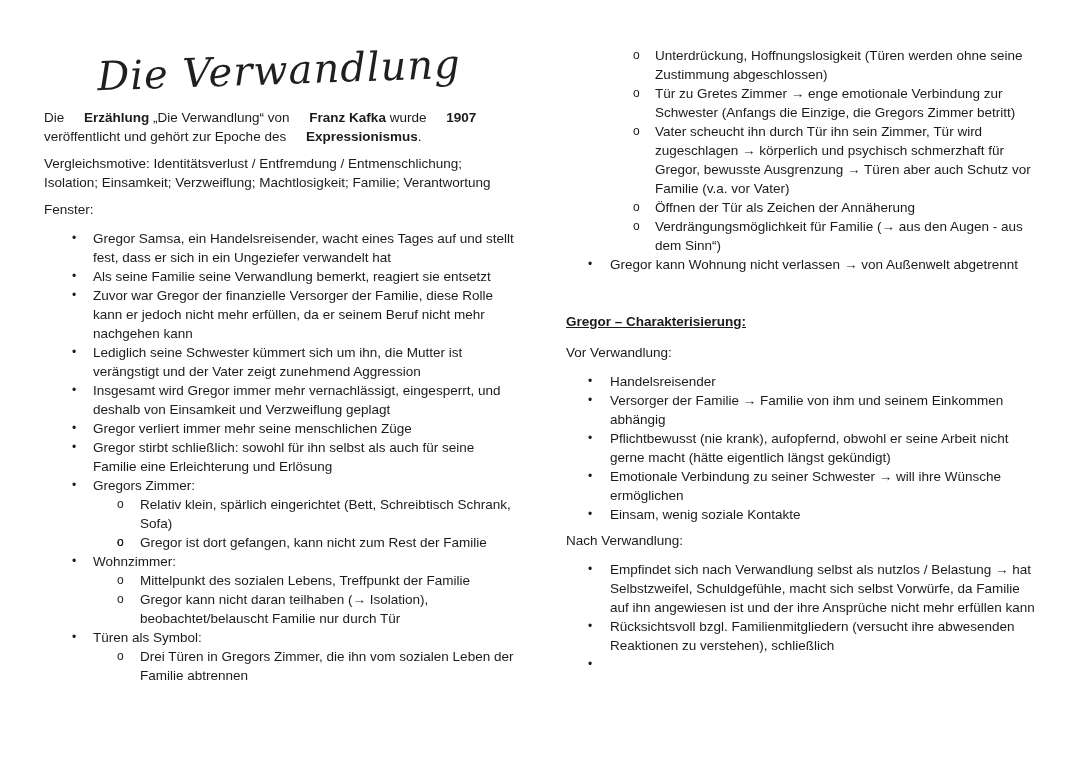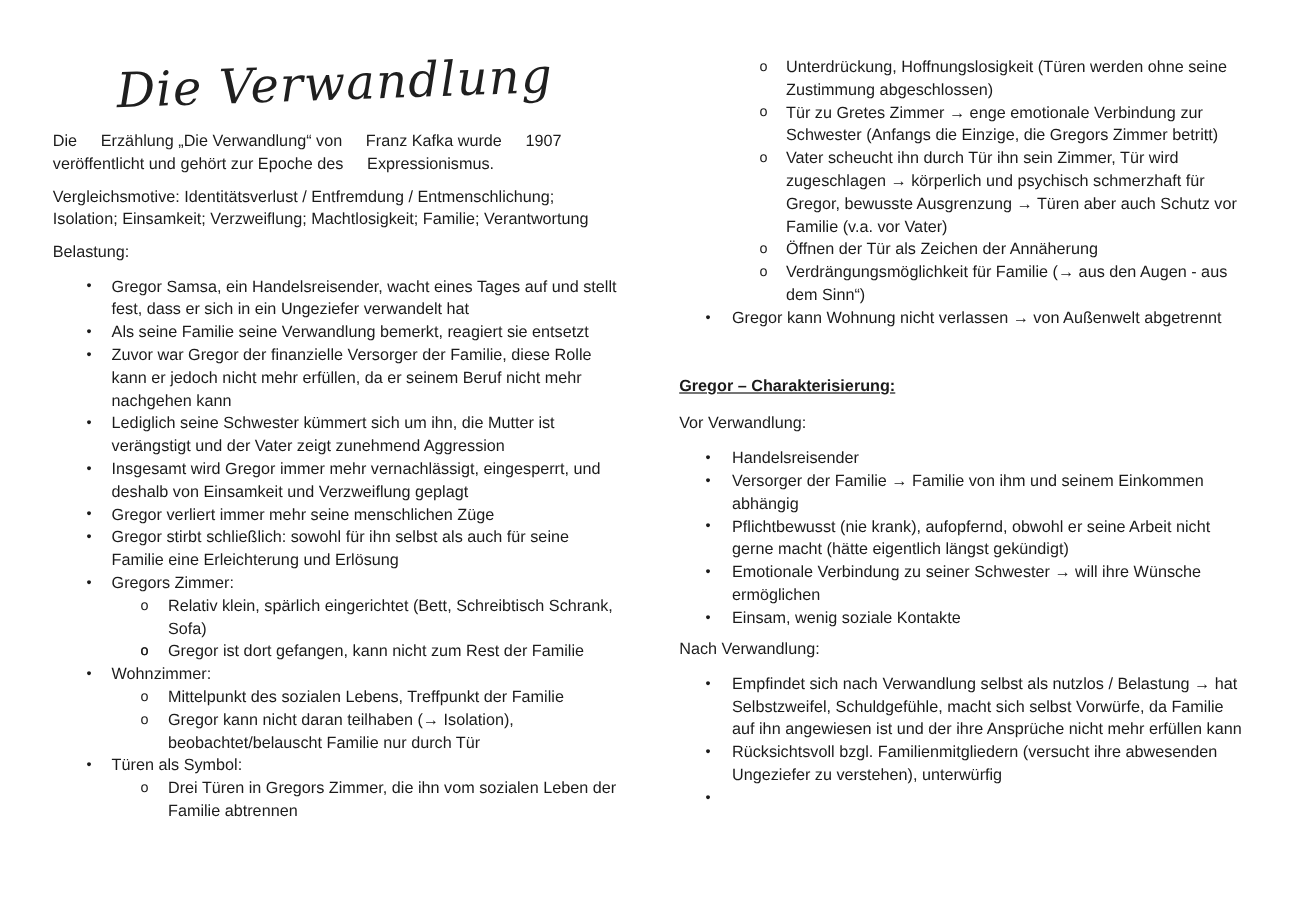--- a/index.html
+++ b/index.html
@@ -16,21 +16,21 @@
   .title {
     font-family:"DejaVu Serif","Liberation Serif",serif;
     font-style:italic; font-size:40px; line-height:48px;
     text-align:center; letter-spacing:1px; color:#1f1f1f;
     transform:rotate(-2deg); margin:0 0 10px 0; height:52px;
   }
 
   .para { margin:0 0 8px 0; }
   .label-para { margin:0 0 10px 0; }
   .u { }
-  b, .bold { font-weight:normal;padding-left:16px; }
+  b, .bold { font-weight:bold;padding-left:16px; }
 
   .heading-b { font-weight:bold; margin:17px 0 12px 0; }
   .mt-lg { margin-top:38px;text-decoration:underline; }
   .mt-sm { margin-top:7px; }
 
   .list { margin:0; }
   .gap-after { margin-bottom:0; }
   .li { position:relative; }
   .bullet { position:absolute; top:0; }
   .l1 { padding-left:49px; }
@@ -49,21 +49,21 @@
 <div class="page">
   <div class="columns">
 
     <div class="col col-left">
       <div class="title">Die Verwandlung</div>
 
       <p class="para"><span>Die </span><b>Erzählung</b><span> „Die Verwandlung“ von </span><b>Franz Kafka</b><span> wurde </span><b>1907</b><span> veröffentlicht und gehört zur Epoche des </span><b>Expressionismus</b><span>.</span></p>
 
       <p class="para"><span class="u">Vergleichsmotive:</span><span> Identitätsverlust / Entfremdung / Entmenschlichung; Isolation; Einsamkeit; Verzweiflung; Machtlosigkeit; Familie; Verantwortung</span></p>
 
-      <p class="label-para"><span class="u">Belastung:</span></p>
+      <p class="label-para"><span class="u">Fenster:</span></p>
 
       <div class="list gap-after">
           <div class="li l1"><span class="bullet">•</span><span class="">Gregor Samsa, ein Handelsreisender, wacht eines Tages auf und stellt fest, dass er sich in ein Ungeziefer verwandelt hat</span></div>
           <div class="li l1"><span class="bullet">•</span><span class="">Als seine Familie seine Verwandlung bemerkt, reagiert sie entsetzt</span></div>
           <div class="li l1"><span class="bullet">•</span><span class="">Zuvor war Gregor der finanzielle Versorger der Familie, diese Rolle kann er jedoch nicht mehr erfüllen, da er seinem Beruf nicht mehr nachgehen kann</span></div>
           <div class="li l1"><span class="bullet">•</span><span class="">Lediglich seine Schwester kümmert sich um ihn, die Mutter ist verängstigt und der Vater zeigt zunehmend Aggression</span></div>
           <div class="li l1"><span class="bullet">•</span><span class="">Insgesamt wird Gregor immer mehr vernachlässigt, eingesperrt, und deshalb von Einsamkeit und Verzweiflung geplagt</span></div>
           <div class="li l1"><span class="bullet">•</span><span class="">Gregor verliert immer mehr seine menschlichen Züge</span></div>
           <div class="li l1"><span class="bullet">•</span><span class="">Gregor stirbt schließlich: sowohl für ihn selbst als auch für seine Familie eine Erleichterung und Erlösung</span></div>
         </div>
@@ -101,19 +101,19 @@
           <div class="li l1"><span class="bullet">•</span><span class="">Versorger der Familie → Familie von ihm und seinem Einkommen abhängig</span></div>
           <div class="li l1"><span class="bullet">•</span><span class="">Pflichtbewusst (nie krank), aufopfernd, obwohl er seine Arbeit nicht gerne macht (hätte eigentlich längst gekündigt)</span></div>
           <div class="li l1"><span class="bullet">•</span><span class="">Emotionale Verbindung zu seiner Schwester → will ihre Wünsche ermöglichen</span></div>
           <div class="li l1"><span class="bullet">•</span><span class="">Einsam, wenig soziale Kontakte</span></div>
         </div>
 
       <p class="label-para mt-sm"><span class="u">Nach Verwandlung:</span></p>
 
       <div class="list">
           <div class="li l1"><span class="bullet">•</span><span class="">Empfindet sich nach Verwandlung selbst als nutzlos / Belastung → hat Selbstzweifel, Schuldgefühle, macht sich selbst Vorwürfe, da Familie auf ihn angewiesen ist und der ihre Ansprüche nicht mehr erfüllen kann</span></div>
-          <div class="li l1"><span class="bullet">•</span><span class="">Rücksichtsvoll bzgl. Familienmitgliedern (versucht ihre abwesenden Ungeziefer zu verstehen), unterwürfig</span></div>
+          <div class="li l1"><span class="bullet">•</span><span class="">Rücksichtsvoll bzgl. Familienmitgliedern (versucht ihre abwesenden Reaktionen zu verstehen), schließlich</span></div>
           <div class="li l1"><span class="bullet">•</span></div>
         </div>
     </div>
 
   </div>
 </div>
 
 </body></html>

